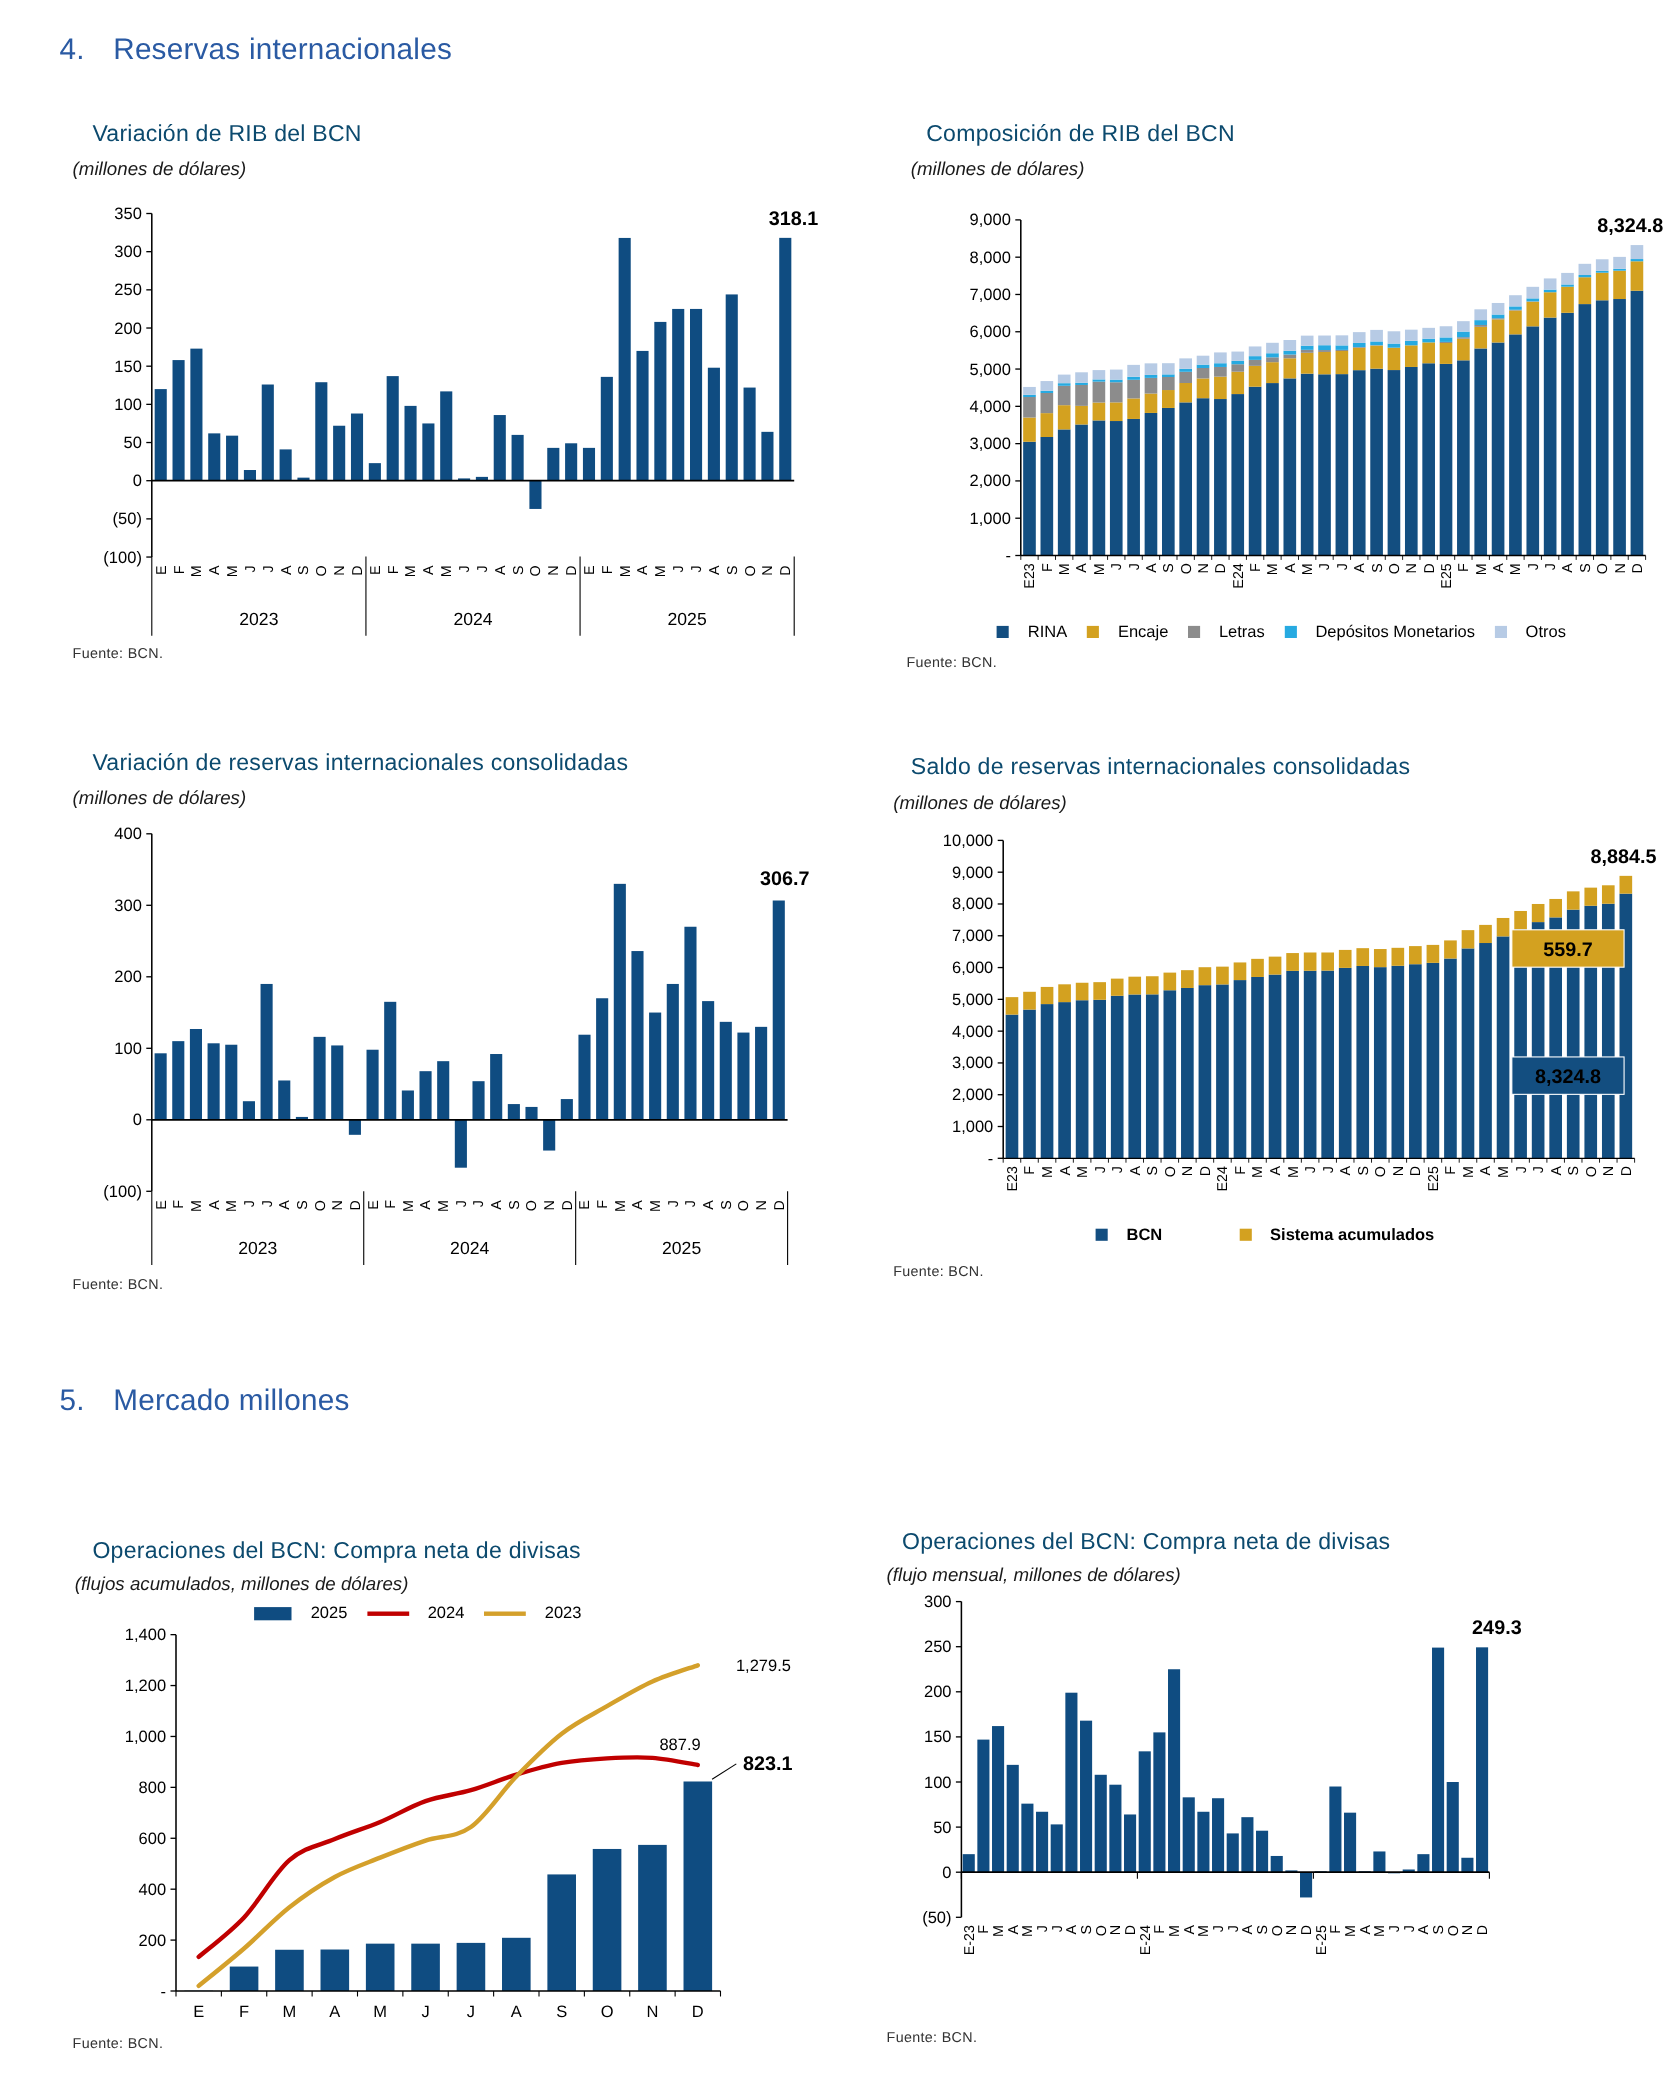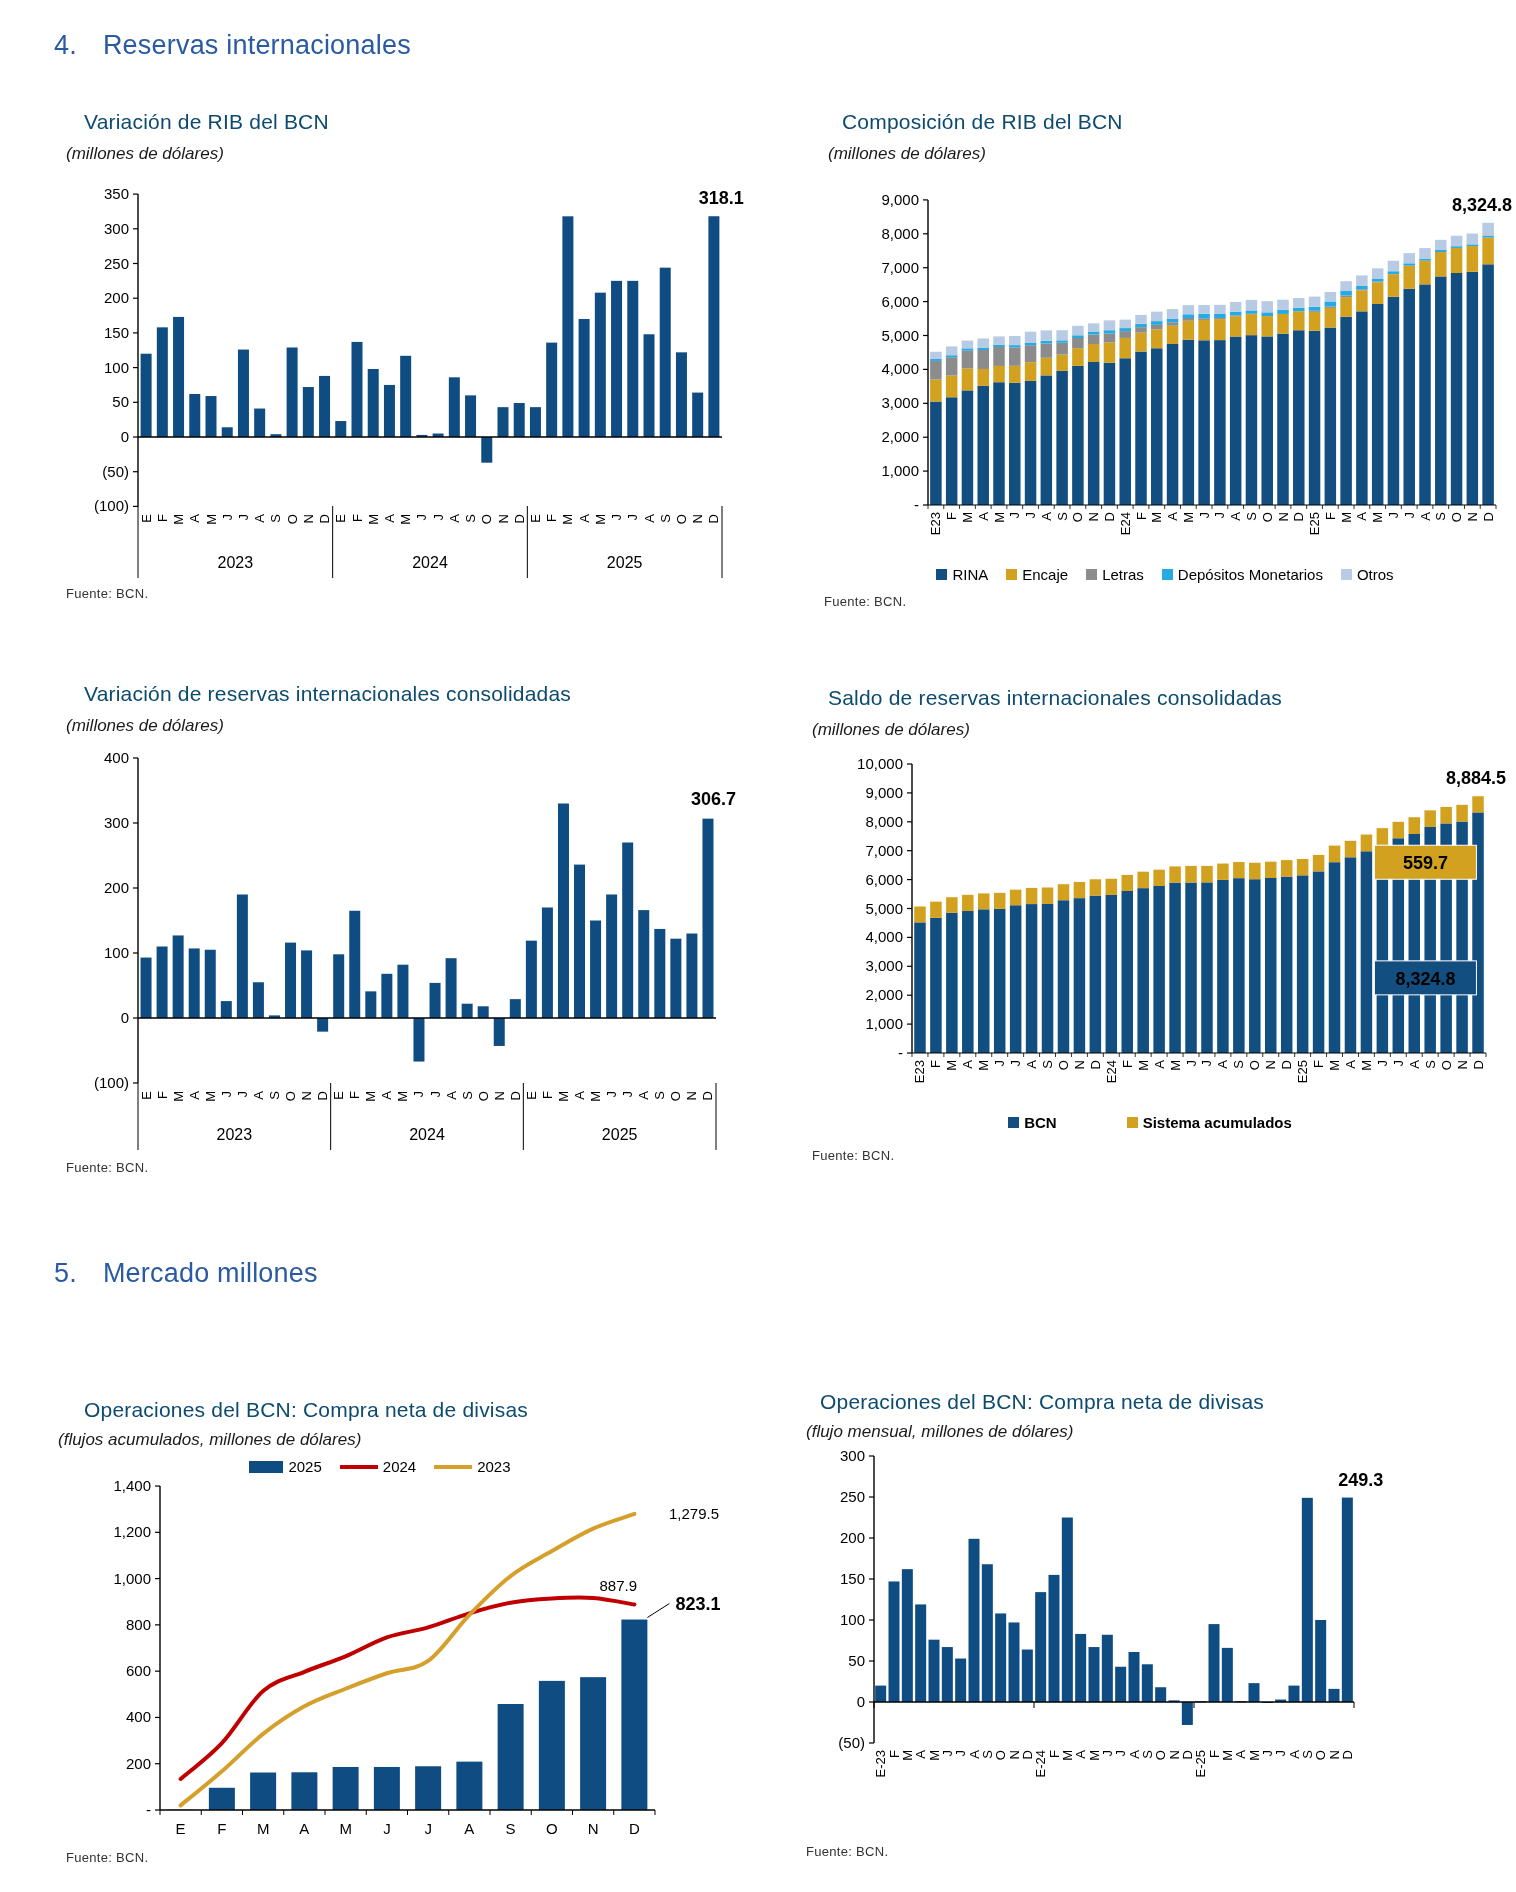--- a/index.html
+++ b/index.html
@@ -9,21 +9,21 @@
   .c-title{font-size:21px;color:#0c4a6e;letter-spacing:.2px;white-space:nowrap;margin-left:20px;}
   .c-sub{font-size:17px;font-style:italic;color:#1a1a1a;white-space:nowrap;}
   .c-src{font-size:13px;color:#333;letter-spacing:.3px;}
   svg{overflow:visible;}
   svg text{font-family:"Liberation Sans",sans-serif;}
   .tick{font-size:15px;fill:#000;}
   .mletter{font-size:13px;fill:#000;}
   .yearlab{font-size:16px;fill:#000;}
   .ann{font-size:18px;font-weight:bold;fill:#000;}
   .legrow{display:flex;align-items:center;justify-content:center;gap:18px;font-size:15px;}
-  .legrow .it{display:flex;align-items:center;gap:5px;white-space:nowrap;}
+  .legrow .it{display:flex;align-items:center;gap:17px;white-space:nowrap;}
 </style>
 </head>
 <body>
 
 <div class="abs sec-head" style="left:54px;top:30px;">
   <span>4.</span>
   <span>Reservas internacionales</span>
 </div>
 
 <div class="abs c-title" style="left:64px;top:110px;">Variación de RIB del BCN</div>
@@ -718,21 +718,21 @@
     </span>
   </div>
 <div class="abs c-src" style="left:812px;top:1148px;">Fuente: BCN.</div>
 
 <div class="abs sec-head" style="left:54px;top:1258px;">
   <span>5.</span>
   <span>Mercado millones</span>
 </div>
 
 <div class="abs c-title" style="left:64px;top:1398px;">Operaciones del BCN: Compra neta de divisas</div>
-<div class="abs c-sub" style="left:58px;top:1430px;font-style:italic;">(flujos acumulados, millones de dólares)</div>
+<div class="abs c-sub" style="left:68px;top:1430px;font-style:italic;">(flujos acumulados, millones de dólares)</div>
 <div class="abs legrow" style="left:100px;top:1458px;width:560px;" id="legend-4">
     <span class="it">
       <span style="width: 34px; height: 12px; background: rgb(15, 76, 129); display: inline-block;"></span>
       <span>2025</span>
     </span>
     <span class="it">
       <span style="width: 38px; height: 4px; background: rgb(192, 0, 0); display: inline-block;"></span>
       <span>2024</span>
     </span>
     <span class="it">

